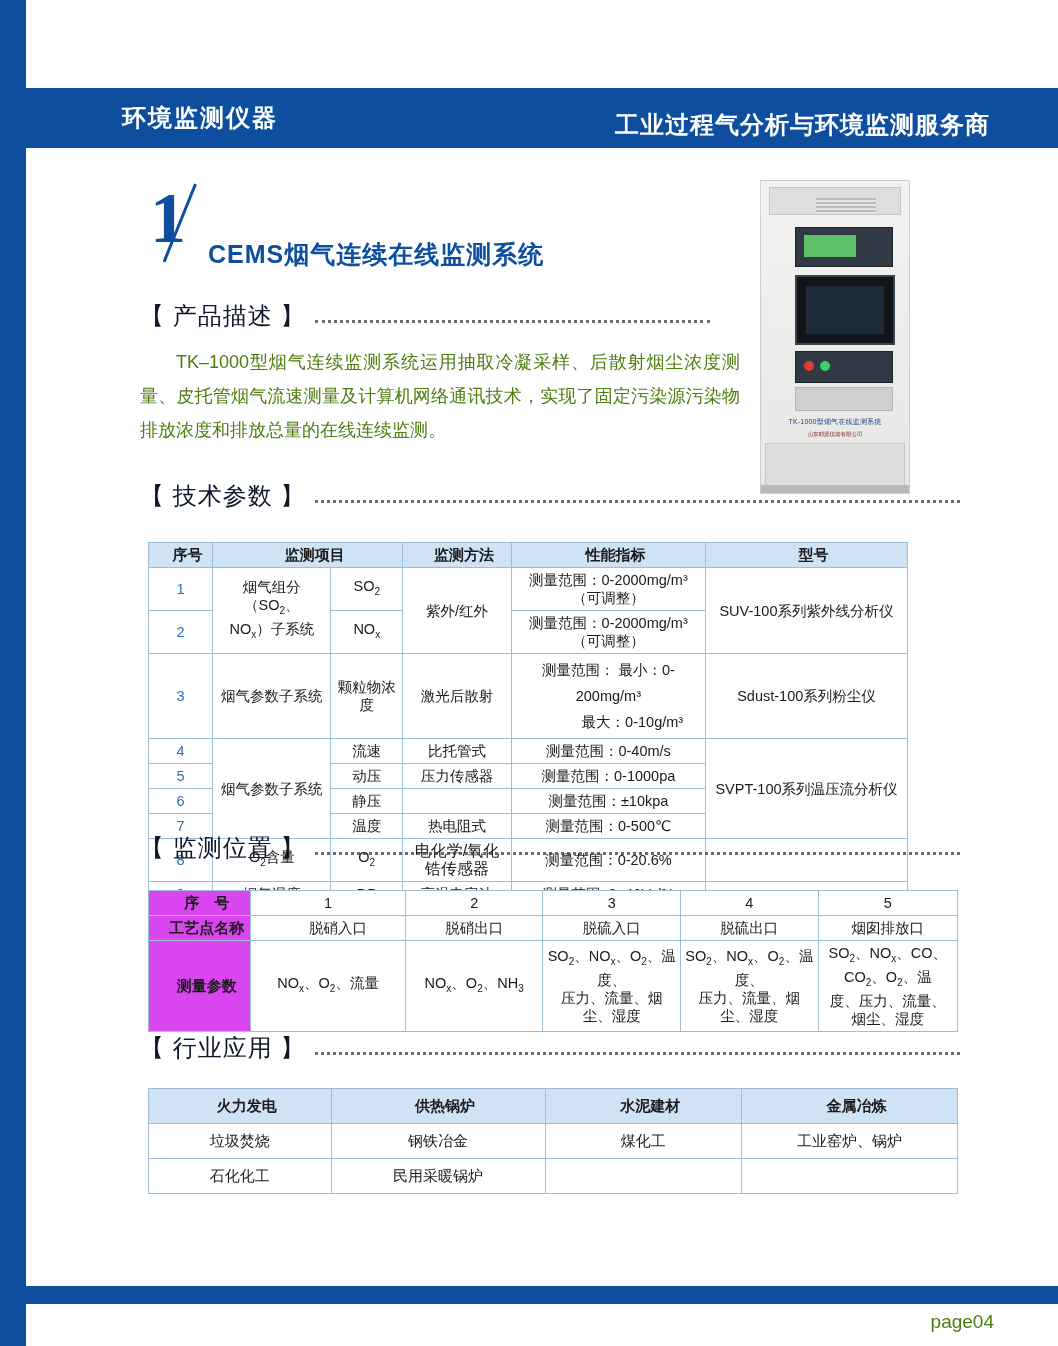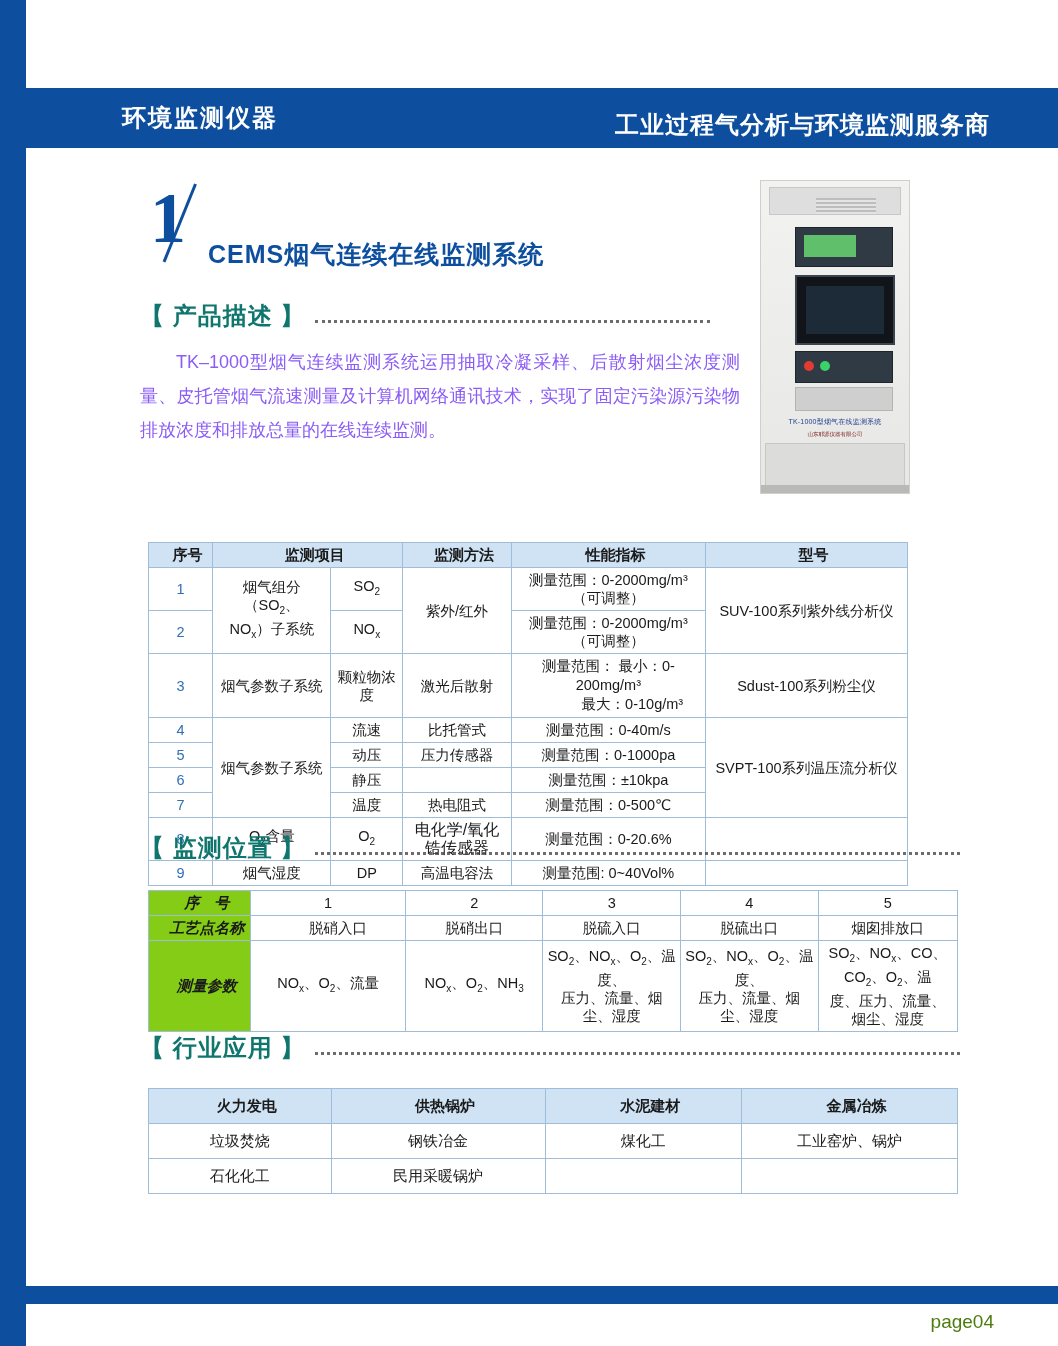--- a/index.html
+++ b/index.html
@@ -54,31 +54,31 @@
   }
   .sec-title{
     position:absolute;left:58px;top:56px;white-space:nowrap;
     font-size:25px;font-weight:bold;color:#0d4f9e;letter-spacing:1px;
   }
   
   .redhead{
     position:absolute;display:flex;align-items:center;width:820px;
   }
   .redhead .rh-txt{
-    font-size:24px;font-weight:bold;color:#0f766e;white-space:nowrap;
+    font-size:24px;font-weight:normal;color:#0f172a;white-space:nowrap;
     letter-spacing:1px;
   }
   .redhead .rh-dots{
     flex:1;margin-left:10px;margin-top:10px;
     border-bottom:3px dotted #3b3b3b;height:1px;opacity:.75;
   }
   
   .desc{
     position:absolute;left:140px;top:345px;width:600px;
-    font-size:18px;line-height:34px;color:#8b5cf6;
+    font-size:18px;line-height:34px;color:#4d7c0f;
     text-align:justify;
   }
   .desc .indent{display:inline-block;width:36px;}
   
   .photo{
     position:absolute;left:760px;top:180px;width:148px;height:312px;
     background:linear-gradient(180deg,#f2f2f0 0%,#e7e7e5 100%);
     border:1px solid #cfcfcd;
   }
   .photo .cab-top{
@@ -141,21 +141,21 @@
     font-size:14.5px;color:#1a1a1a;text-align:center;
     padding:3px 4px;
     background:#ffffff;
     line-height:18px;
   }
   .tbl .hd{background:#cfe3f5;font-weight:bold;font-size:15px;padding-left:18px;}
   .tbl .idx{color:#2f6fb5;}
   .small{font-size:13px;}
   .sub{font-size:10px;vertical-align:sub;}
   .tbl2 td{font-size:14.5px;}
-  .tbl2 .hd{background:#84cc16;font-weight:bold;font-style:italic;}
+  .tbl2 .hd{background:#d946ef;font-weight:bold;}
   .tbl3 td{font-size:15px;height:28px;}
   .tbl3 .hd{background:#cfe3f5;font-weight:bold;}
   .blue-accent{
     position:absolute;width:6px;background:#2f6fb5;
   }
 </style>
 </head>
 <body>
 
 <div class="page">
@@ -196,20 +196,24 @@
         <div class="led"></div>
         <div class="led2"></div>
       </div>
     <div class="panel4"></div>
     <div class="label">TK-1000型烟气在线监测系统</div>
     <div class="label2">山东耶源仪器有限公司</div>
     <div class="base"></div>
     <div class="shadow"></div>
   </div>
 
+  <div class="redhead" style="left:140px; top:480px; width:820px;">
+    <div class="rh-txt">【 技术参数 】</div>
+    <div class="rh-dots"></div>
+  </div>
 
   <div class="blue-accent" style="left:148px; top:567px; height:44px;"></div>
   <div class="blue-accent" style="left:148px; top:673px; height:46px;"></div>
   <div class="blue-accent" style="left:148px; top:775px; height:28px;"></div>
 
   <table class="tbl" style="left:148px; top:542px; width:760px;">
     <tbody>
         <tr>
       <td class="hd" style="width:48px;">序号</td>
       <td class="hd" colspan="2" style="width:190px;">监测项目</td>
@@ -228,21 +232,21 @@
     <tr>
       <td class="idx">2</td>
       <td>NO<span class="sub">x</span></td>
       <td class="small">测量范围：0-2000mg/m³（可调整）</td>
     </tr>
     <tr>
       <td class="idx">3</td>
       <td>烟气参数子系统</td>
       <td class="small">颗粒物浓度</td>
       <td>激光后散射</td>
-      <td class="small" style="line-height:19px;">
+      <td class="small" style="line-height:26px;">
         <span>测量范围： 最小：0-200mg/m³</span><br>
         <span style="padding-left:48px;">最大：0-10g/m³</span>
       </td>
       <td>Sdust-100系列粉尘仪</td>
     </tr>
     <tr>
       <td class="idx">4</td>
       <td rowspan="4">烟气参数子系统</td>
       <td>流速</td>
       <td>比托管式</td>

